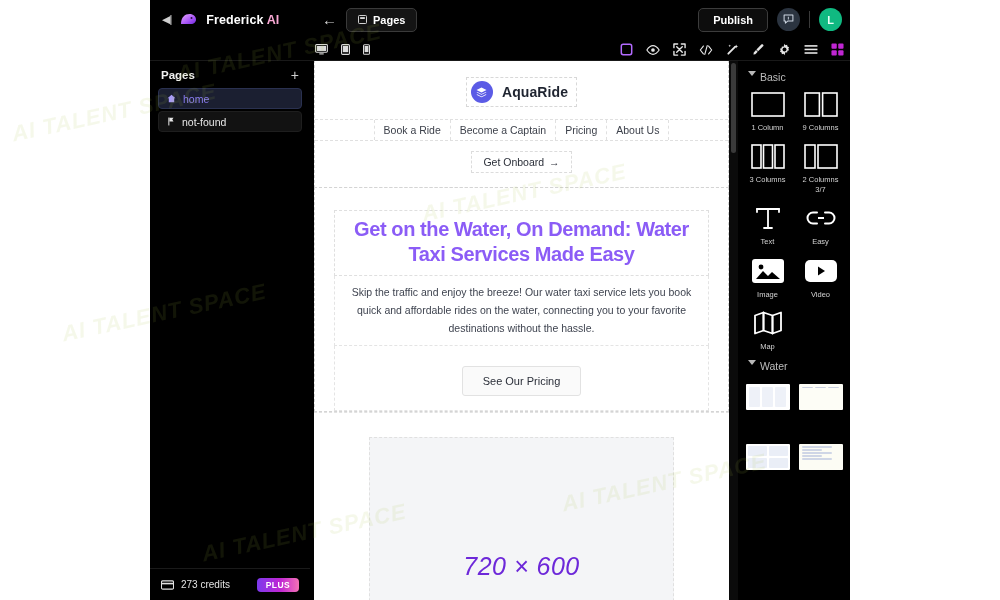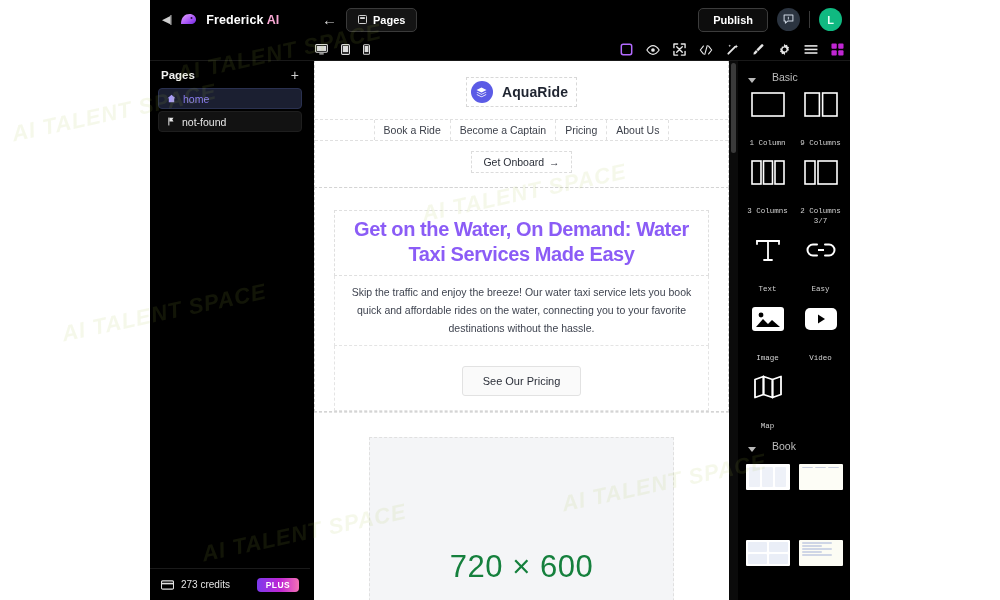--- a/index.html
+++ b/index.html
@@ -375,37 +375,38 @@
   .media-ph {
     width: 305px;
     height: 260px;
     background: #f4f5f7;
     border: 1px dashed #e0e0e0;
     display: flex;
     align-items: center;
     justify-content: center;
   }
   .media-ph span {
-    font-size: 31px;
-    color: #15803d;
+    font-size: 25px;
+    color: #6d28d9;
     font-weight: 400;
     letter-spacing: .5px;
+    font-style: italic;
   }
   
   .comp-panel {
     width: 112px;
     flex: 0 0 112px;
     background: #000000;
     padding: 7px 6px 0 6px;
     overflow: hidden;
   }
   .comp-group-head {
     display: flex;
-    align-items: flex-end;
-    gap: 16px;
+    align-items: flex-start;
+    gap: 4px;
     padding: 3px 2px 6px 4px;
   }
   .caret {
     width: 0; height: 0;
     border-left: 4px solid transparent;
     border-right: 4px solid transparent;
     border-top: 5px solid #b9b9b9;
   }
   .comp-group-head .gttl {
     font-size: 10.5px;
@@ -416,23 +417,22 @@
     display: grid;
     grid-template-columns: 1fr 1fr;
     row-gap: 9px;
     column-gap: 6px;
     justify-items: center;
   }
   .comp-cell {
     display: flex;
     flex-direction: column;
     align-items: center;
-    gap: 20px;
+    gap: 4px;
     width: 100%;
-    font-family: Liberation Mono, monospace;
   }
   .comp-cell .cl {
     font-size: 7.5px;
     color: #d2d2d2;
     text-align: center;
     line-height: 1.25;
   }
   .comp-ic { height: 30px; display: flex; align-items: center; justify-content: center; }
   .thumb {
     width: 44px; height: 26px;
@@ -785,21 +785,21 @@
                   <path d="M18.5 4.5L27 1.5v18l-8.5 3z" fill="none" stroke="#ffffff" stroke-width="1.8" stroke-linejoin="round"></path>
                 </svg>
             </span>
             <span class="cl">Map</span>
           </div>
           <div class="comp-cell"></div>
         </div>
 
         <div class="comp-group-head" style="margin-top:6px;">
           <span class="caret"></span>
-          <span class="gttl">Book</span>
+          <span class="gttl">Water</span>
         </div>
 
         <div class="comp-grid" style="row-gap:30px;margin-top:6px;">
           <div class="comp-cell">
             <span class="thumb">
               <span class="tcol"></span>
                 <span class="tcol"></span>
                 <span class="tcol"></span>
             </span>
             <span class="cl"></span>

